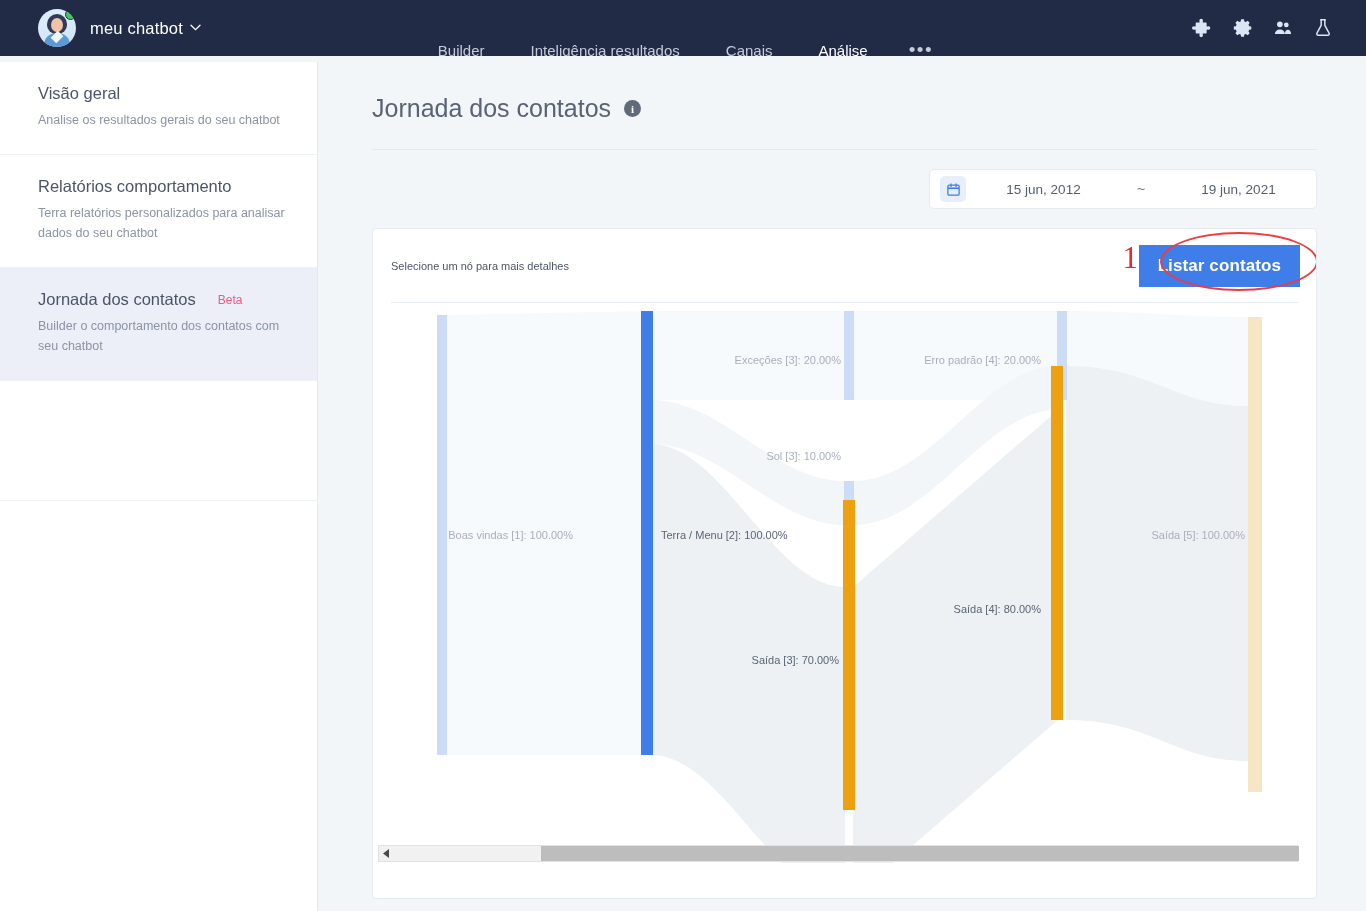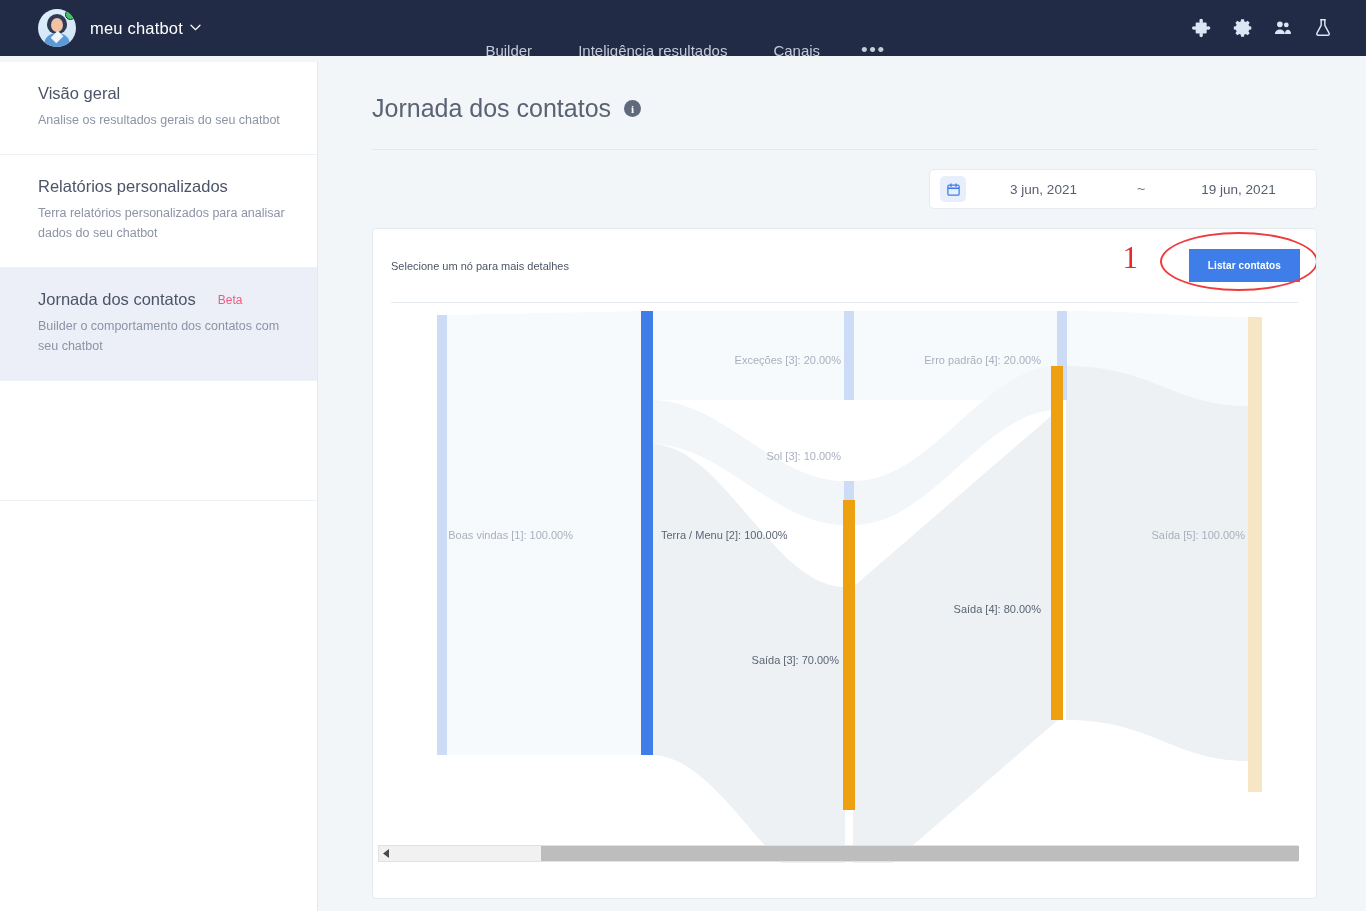--- a/index.html
+++ b/index.html
@@ -134,21 +134,21 @@
     margin:19px 0 0 54px; width:945px; height:671px;
     background:#ffffff; border:1px solid #e6ebf1; border-radius:4px;
     position:relative; overflow:hidden;
   }
   .card-head{
     height:73px; display:flex; align-items:center; justify-content:space-between;
     padding:0 16px 0 18px; position:relative;
   }
   .card-head-label{ font-size:11px; color:#4d5667; }
   .btn-primary{
-    background:#3f7ee8; color:#ffffff; font-size:10px; font-weight:bold;
+    background:#3f7ee8; color:#ffffff; font-size:17px; font-weight:bold;
     border:none; border-radius:0; padding:11px 19px; cursor:pointer;
     letter-spacing:.1px;
   }
   .card-rule{ height:1px; background:#e6ebf1; margin:0 18px; }
 
   
   .anno-num{
     position:absolute; right:178px; top:13px; color:#e8282b; font-size:31px;
     font-family:"Liberation Serif", serif; line-height:1;
   }
@@ -198,20 +198,21 @@
         </svg>
     </span>
   </div>
 </div>
 
 <div class="nav">
   <div class="nav-inner">
     <div class="nav-item">Builder</div>
     <div class="nav-item">Inteligência resultados</div>
     <div class="nav-item">Canais</div>
+    <div class="nav-item active">Análise</div>
     <div class="nav-dots">•••</div>
   </div>
 </div>
 
 <div class="top-icons">
   <div class="ticon">
     <svg width="22" height="22" viewBox="0 0 24 24" fill="#dbe6f5">
       <path d="M10 2a2 2 0 0 1 2 2c0 .6-.4 1-.4 1.5 0 .5.4.5.9.5H15a1 1 0 0 1 1 1v2.5c0 .5 0 .9.5.9.5 0 .9-.4 1.5-.4a2 2 0 1 1 0 4c-.6 0-1-.4-1.5-.4-.5 0-.5.4-.5.9V17a1 1 0 0 1-1 1h-2.5c-.5 0-.9 0-.9.5 0 .5.4.9.4 1.5a2 2 0 1 1-4 0c0-.6.4-1 .4-1.5 0-.5-.4-.5-.9-.5H5a1 1 0 0 1-1-1v-2.5c0-.5 0-.9-.5-.9-.5 0-.9.4-1.5.4a2 2 0 1 1 0-4c.6 0 1 .4 1.5.4.5 0 .5-.4.5-.9V7a1 1 0 0 1 1-1h2.5c.5 0 .9 0 .9-.5C8.4 5 8 4.6 8 4a2 2 0 0 1 2-2z"></path>
     </svg>
   </div>
@@ -239,21 +240,21 @@
 
 <div class="sidebar">
   <div class="side-item">
     <div class="side-title">
       <span>Visão geral</span>
     </div>
     <div class="side-desc">Analise os resultados gerais do seu chatbot</div>
   </div>
   <div class="side-item">
     <div class="side-title">
-      <span>Relatórios personalizados</span>
+      <span>Relatórios comportamento</span>
     </div>
     <div class="side-desc">Terra relatórios personalizados para analisar dados do seu chatbot</div>
   </div>
   <div class="side-item active">
     <div class="side-title">
       <span>Jornada dos contatos</span>
       <span class="badge-beta">Beta</span>
     </div>
     <div class="side-desc">Builder o comportamento dos contatos com seu chatbot</div>
   </div>
@@ -270,21 +271,21 @@
 
   <div class="daterow">
     <div class="datepicker">
       <div class="cal-wrap">
         <svg width="15" height="15" viewBox="0 0 24 24" fill="none" stroke="#3f7ee8" stroke-width="2">
           <rect x="3" y="5" width="18" height="16" rx="2"></rect>
           <path d="M3 10h18" stroke-width="2.6"></path>
           <path d="M8 3v4M16 3v4" stroke-linecap="round"></path>
         </svg>
       </div>
-      <span class="date-text">3 jun, 2021</span>
+      <span class="date-text">15 jun, 2012</span>
       <span class="date-sep">~</span>
       <span class="date-text">19 jun, 2021</span>
     </div>
   </div>
 
   <div class="card">
     <div class="card-head">
       <div class="card-head-label">Selecione um nó para mais detalhes</div>
       <button class="btn-primary">Listar contatos</button>
       <div class="anno-num">1</div>

